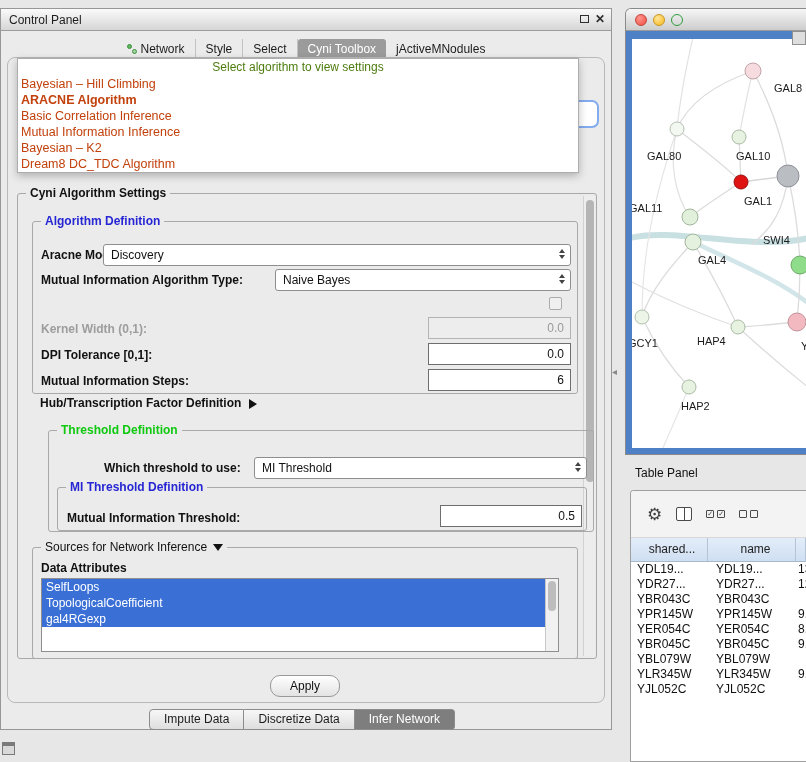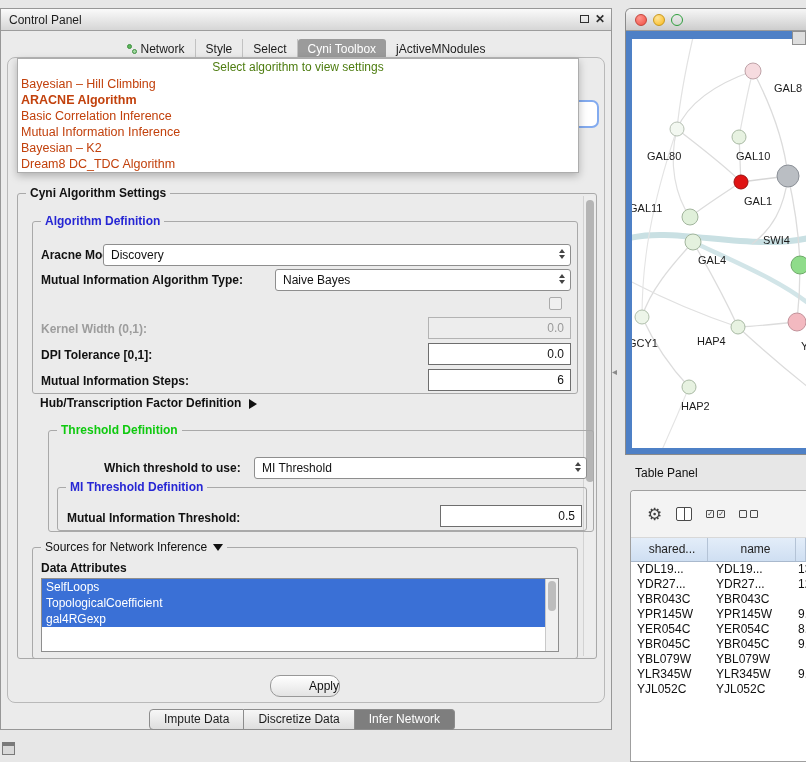--- a/index.html
+++ b/index.html
@@ -49,21 +49,21 @@
 
   .listbox{position:absolute;background:#fff;border:1px solid #8e8e8e;box-sizing:border-box;overflow:hidden;}
   .attr-item{height:16px;line-height:16px;font-size:12px;padding-left:4px;color:#111;white-space:nowrap;}
   .attr-item.selected{background:#3a70d6;color:#fff;}
   .list-scroll{position:absolute;right:0;top:0;bottom:0;width:13px;background:#f1f1f1;border-left:1px solid #c9c9c9;box-sizing:border-box;}
   .list-thumb{position:absolute;left:2px;top:2px;width:8px;height:30px;background:#bdbdbd;border-radius:4px;}
 
   .vscroll{position:absolute;right:1px;top:2px;bottom:2px;width:12px;background:#ededed;border-left:1px solid #d2d2d2;box-sizing:border-box;}
   .vthumb{position:absolute;left:2px;top:4px;width:8px;height:282px;background:#b5b5b5;border-radius:4px;}
 
-  .apply-btn{position:absolute;left:269px;top:666px;width:70px;height:22px;border:1px solid #989898;border-radius:10px;background:linear-gradient(#ffffff,#e3e3e3);font-size:12px;color:#111;text-align:right;line-height:20px;box-sizing:border-box;}
+  .apply-btn{position:absolute;left:269px;top:666px;width:70px;height:22px;border:1px solid #989898;border-radius:10px;background:linear-gradient(#ffffff,#e3e3e3);font-size:12px;color:#111;text-align:center;line-height:20px;box-sizing:border-box;}
 
   .seg-tabs{position:absolute;left:148px;top:700px;height:21px;display:flex;}
   .seg{font-size:12px;color:#1c1c1c;line-height:19px;text-align:center;border:1px solid #8c8c8c;background:linear-gradient(#f7f7f7,#dedede);box-sizing:border-box;padding:0 14px;}
   .seg + .seg{border-left:none;}
   .seg:first-child{border-radius:4px 0 0 4px;}
   .seg:last-child{border-radius:0 4px 4px 0;}
   .seg.selected{background:#7e7e7e;color:#fff;}
 
   
   .popup{position:absolute;left:16px;top:49px;width:562px;background:#ffffff;border:1px solid #adadad;box-shadow:0 3px 8px rgba(0,0,0,.25);z-index:10;box-sizing:border-box;}

